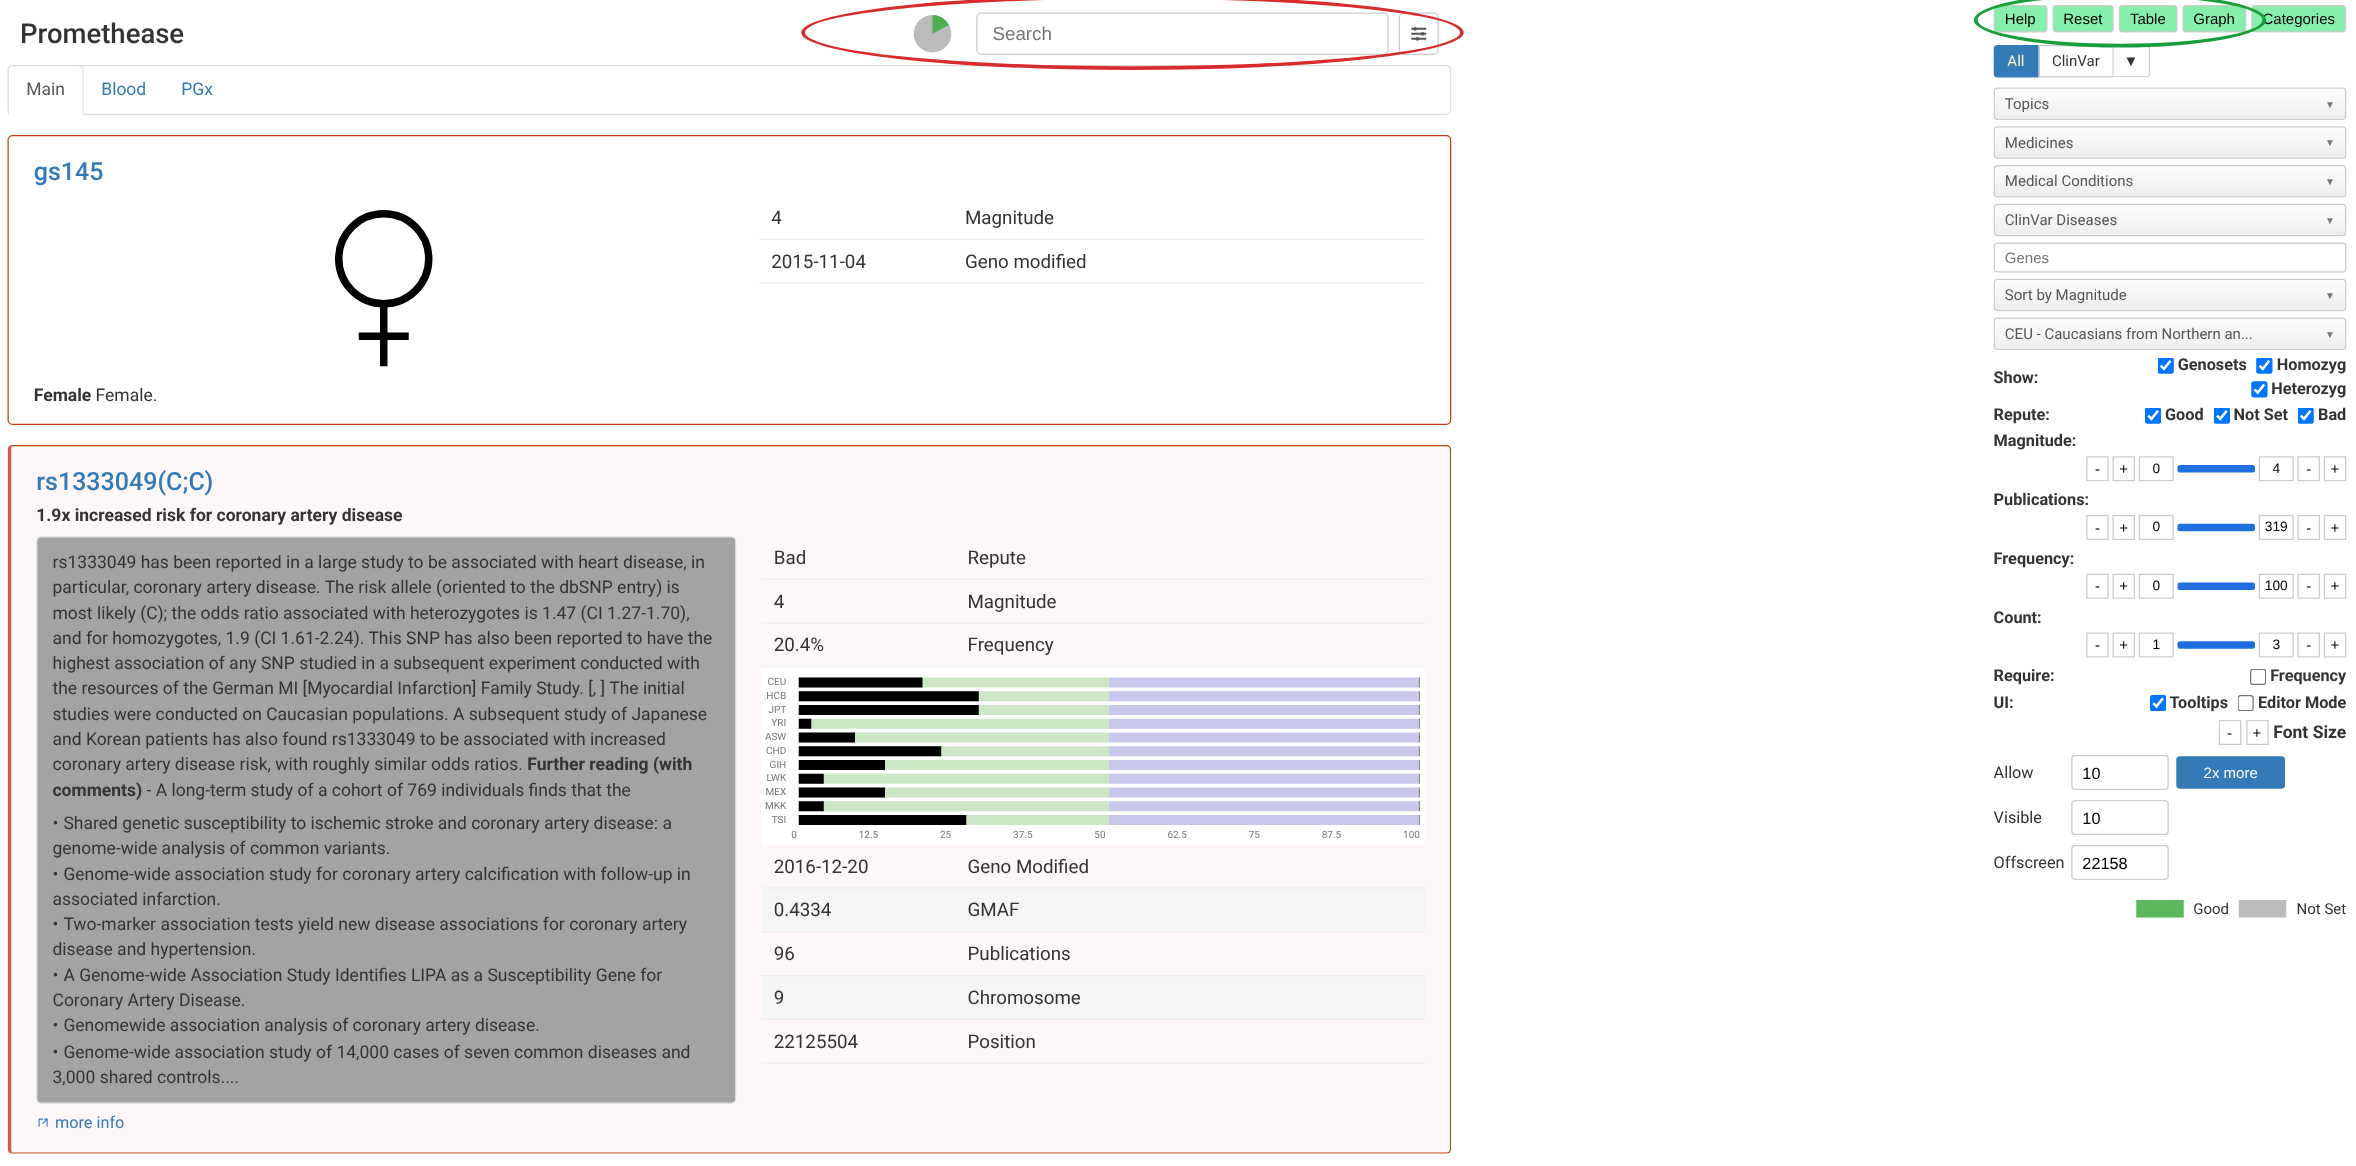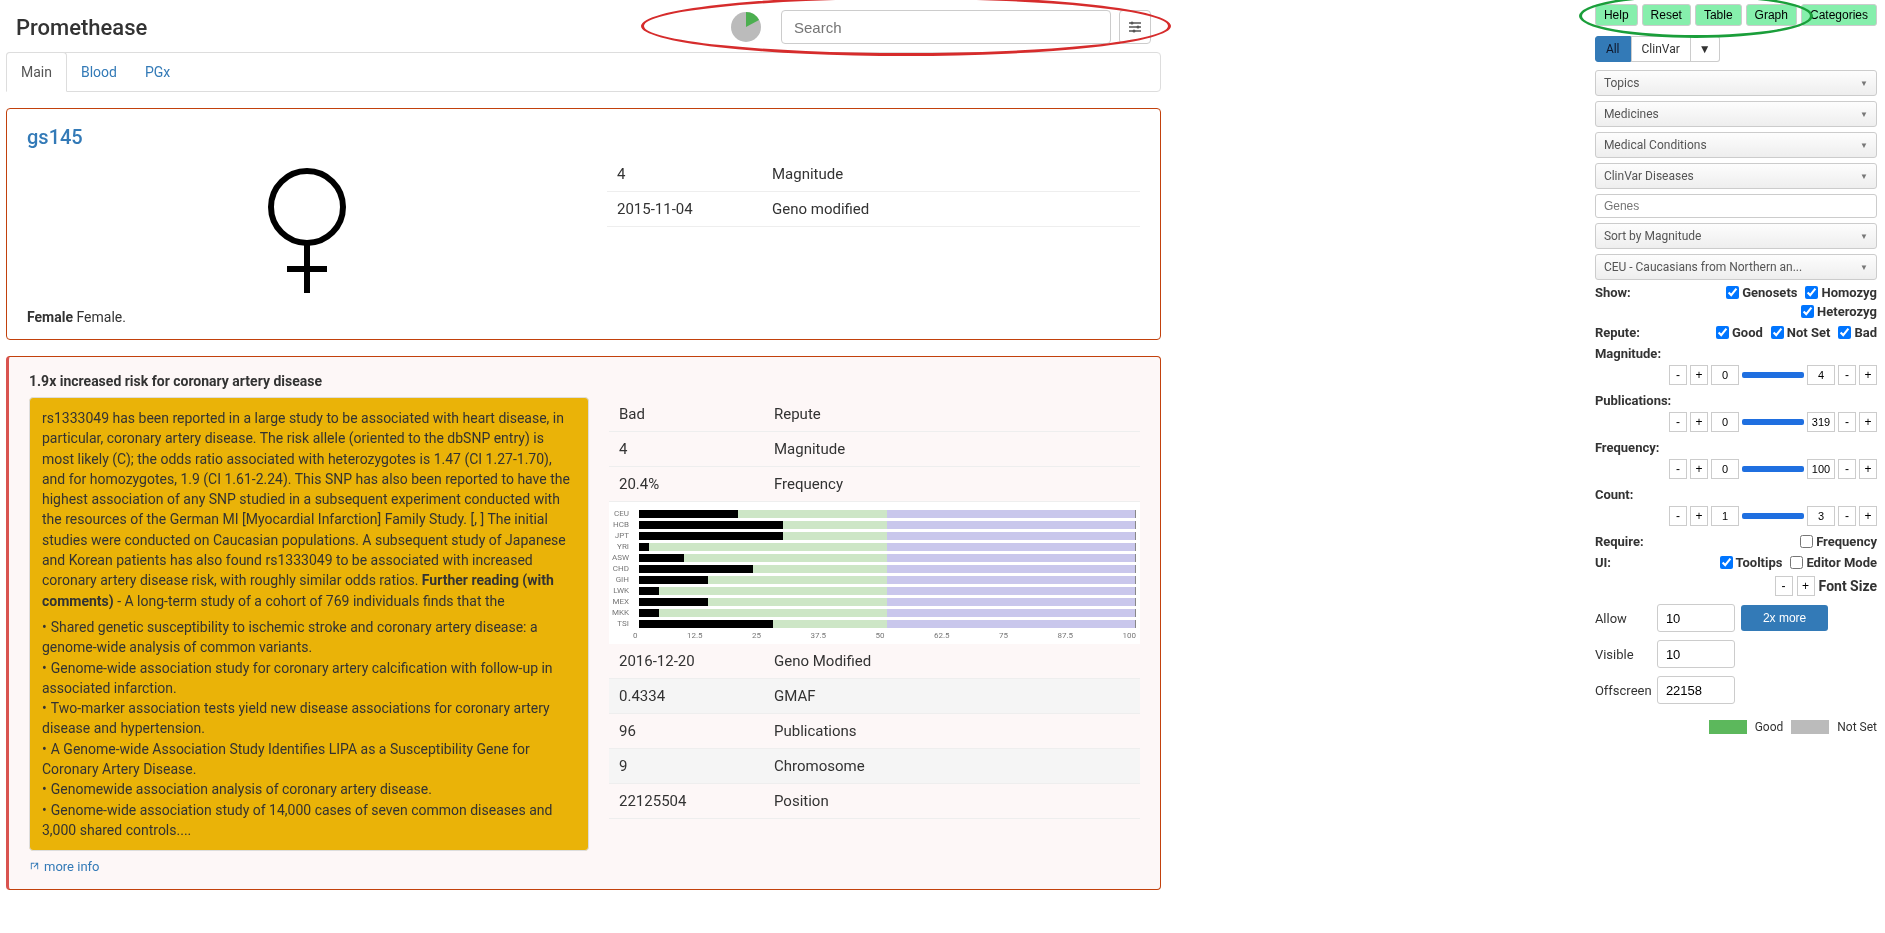--- a/index.html
+++ b/index.html
@@ -28,21 +28,21 @@
 .card { border: 1px solid #c2410c; border-radius: 4px; margin-top: 16px; padding: 16px 20px 14px 20px; }
 .card.bad { border-left: 3px solid #d9534f; background: #fdf7f7; }
 .card-title { color: #337ab7; font-size: 20px; font-weight: 500; margin-bottom: 8px; }
 .card-sub { font-weight: 700; margin-bottom: 8px; }
 .card-body { display: flex; gap: 20px; }
 .card-left { flex: 0 0 560px; }
 .card-right { flex: 1; }
 .female-symbol { display: flex; justify-content: center; padding: 10px 0 6px 0; }
 .desc-row { margin-top: 6px; }
 .desc-row b { font-weight: 700; }
-.longtext { background: #eab308; border: 1px solid #ddd; border-radius: 4px; padding: 10px 12px; font-size: 14px; line-height: 1.45; color: #333; }
+.longtext { background: #a3a3a3; border: 1px solid #ddd; border-radius: 4px; padding: 10px 12px; font-size: 14px; line-height: 1.45; color: #333; }
 .longtext ul { list-style: none; padding: 0; margin-top: 6px; }
 .longtext li::before { content: "•"; margin-right: 4px; }
 .more-info { color: #337ab7; font-size: 13px; margin-top: 8px; display: inline-flex; align-items: center; gap: 4px; cursor: pointer; }
 
 
 .info-tbl { width: 100%; border-collapse: collapse; }
 .info-tbl td { padding: 8px 10px; border-bottom: 1px solid #eee; font-size: 15px; }
 .info-tbl tr.alt td { background: #f5f5f5; }
 .info-tbl td.val { width: 155px; color: #333; }
 
@@ -53,27 +53,27 @@
 .freq-row .barbg { flex: 1; height: 8px; background: linear-gradient(to right, #cde6c6 0%, #cde6c6 50%, #c9c7ec 50%, #c9c7ec 100%); position: relative; border-right: 1px solid #888;}
 .freq-row .bar { position: absolute; left: 0; top: 0; height: 8px; background: #000; }
 .freq-axis { display: flex; justify-content: space-between; font-size: 8px; color: #777; margin-top: 2px; margin-left: 0px; }
 
 
 .rp-top { display: flex; gap: 4px; margin-bottom: 10px; position: relative; justify-content: flex-end;}
 .rp-top button { border: 1px solid #ccc; background: #86efac; padding: 3px 8px; font-size: 12px; border-radius: 3px; cursor: pointer; }
 .green-oval { position: absolute; border: 3px solid #1a9e3a; border-radius: 50%; pointer-events: none; left: -16px; top: -10px; width: 234px; height: 44px; }
 .pillrow { display: flex; margin-bottom: 8px; }
 .pillrow .pill { padding: 5px 10px; font-size: 12px; border: 1px solid #ccc; cursor: pointer; background: #fff; }
-.pillrow .pill.active { background: #337ab7; color: #0f172a; border-color: #337ab7; }
+.pillrow .pill.active { background: #337ab7; color: #fef9c3; border-color: #337ab7; }
 .pillrow .pill:first-child { border-radius: 3px 0 0 3px; }
 .pillrow .caret { border-left: 0; border-radius: 0 3px 3px 0; padding: 5px 8px;}
 .rp-select { width: 100%; height: 26px; border: 1px solid #ccc; border-radius: 3px; background: linear-gradient(#fdfdfd,#eee); padding: 0 22px 0 8px; font-size: 12px; color: #555; margin-bottom: 5px; position: relative; display:flex; align-items:center; cursor:pointer;}
 .rp-select::after { content: "▼"; position: absolute; right: 8px; font-size: 8px; color: #777;}
 .rp-input { width: 100%; height: 24px; border: 1px solid #ccc; border-radius: 3px; padding: 0 8px; font-size: 12px; margin-bottom: 5px; }
-.rp-row { display: flex; align-items: flex-start; margin-bottom: 6px; font-size: 13px; }
+.rp-row { display: flex; align-items: center; margin-bottom: 6px; font-size: 13px; }
 .rp-row .lbl { flex: 0 0 62px; font-weight: 700; font-size: 13px; }
 .rp-row .opts { flex: 1; display: flex; flex-wrap: wrap; gap: 4px 8px; justify-content:flex-end;}
 .rp-row .opts label { display: inline-flex; align-items: center; gap: 3px; font-weight: 700; font-size: 13px;}
 .rp-head { font-weight: 700; font-size: 13px; margin: 6px 0 4px; }
 .range-row { display: flex; align-items: center; gap: 3px; justify-content: flex-end; margin-bottom: 8px;}
 .range-row button { width: 18px; height: 20px; border: 1px solid #ccc; background: #fff; font-size: 12px; line-height: 1; cursor: pointer; }
 .range-row input.num { width: 28px; height: 20px; border: 1px solid #ccc; text-align: center; font-size: 11px; }
 .range-row .track { width: 62px; height: 6px; background: #1f6fe0; border-radius: 2px; }
 .fs-row { display: flex; align-items: center; gap: 4px; justify-content: flex-end; margin-bottom: 8px;}
 .fs-row button { width: 18px; height: 20px; border: 1px solid #ccc; background: #fff; cursor: pointer; font-size: 12px;}
@@ -146,20 +146,21 @@
                   <td class="val">2015-11-04</td>
                   <td>Geno modified</td>
                 </tr>
           </tbody>
             </table>
         </div>
       </div>
     </div>
 
     <div class="card bad">
+      <div class="card-title">rs1333049(C;C)</div>
       <div class="card-sub">1.9x increased risk for coronary artery disease</div>
       <div class="card-body">
         <div class="card-left">
           <div class="longtext">
             <span>rs1333049 has been reported in a large study to be associated with heart disease, in particular, coronary artery disease. The risk allele (oriented to the dbSNP entry) is most likely (C); the odds ratio associated with heterozygotes is 1.47 (CI 1.27-1.70), and for homozygotes, 1.9 (CI 1.61-2.24). This SNP has also been reported to have the highest association of any SNP studied in a subsequent experiment conducted with the resources of the German MI [Myocardial Infarction] Family Study. [, ] The initial studies were conducted on Caucasian populations. A subsequent study of Japanese and Korean patients has also found rs1333049 to be associated with increased coronary artery disease risk, with roughly similar odds ratios. </span><b>Further reading (with comments)</b><span> - A long-term study of a cohort of 769 individuals finds that the</span>
             <ul>
               <li>Shared genetic susceptibility to ischemic stroke and coronary artery disease: a genome-wide analysis of common variants.</li>
               <li>Genome-wide association study for coronary artery calcification with follow-up in associated infarction.</li>
               <li>Two-marker association tests yield new disease associations for coronary artery disease and hypertension.</li>
               <li>A Genome-wide Association Study Identifies LIPA as a Susceptibility Gene for Coronary Artery Disease.</li>

